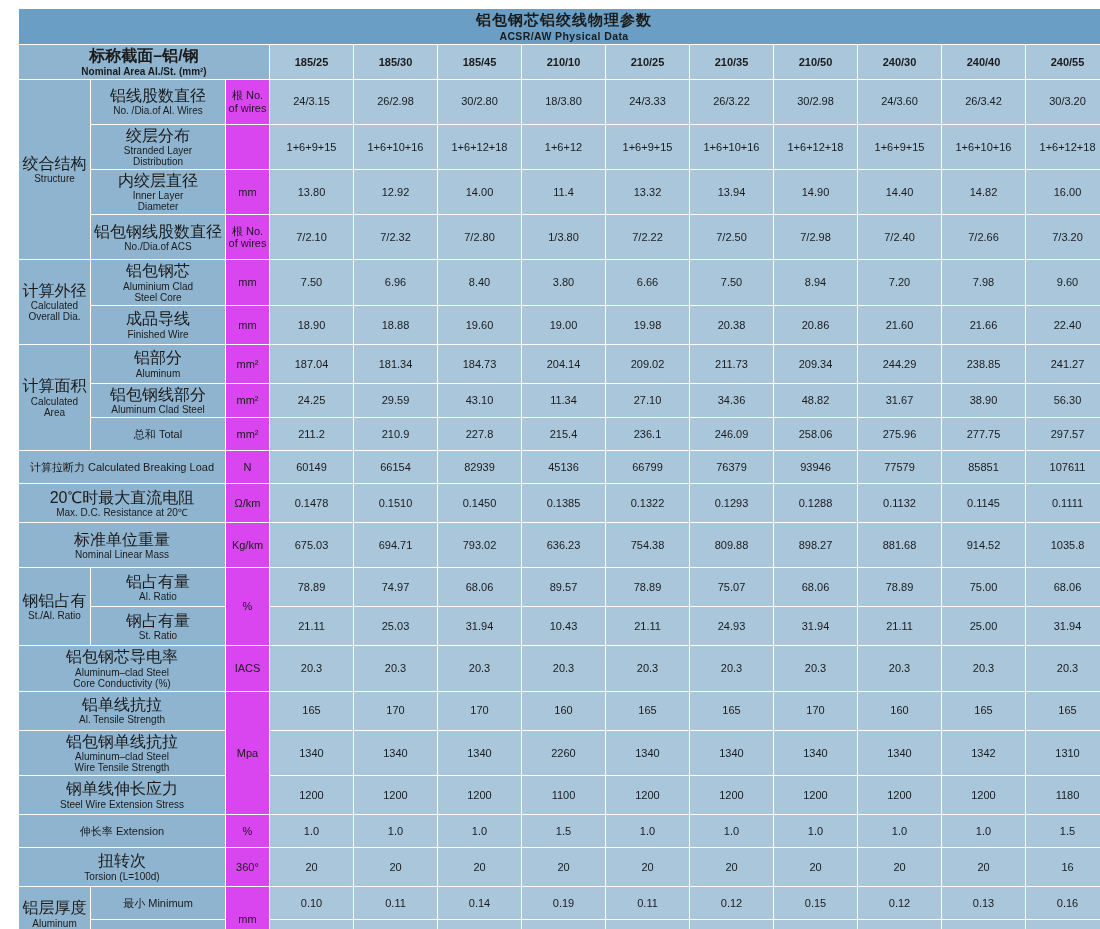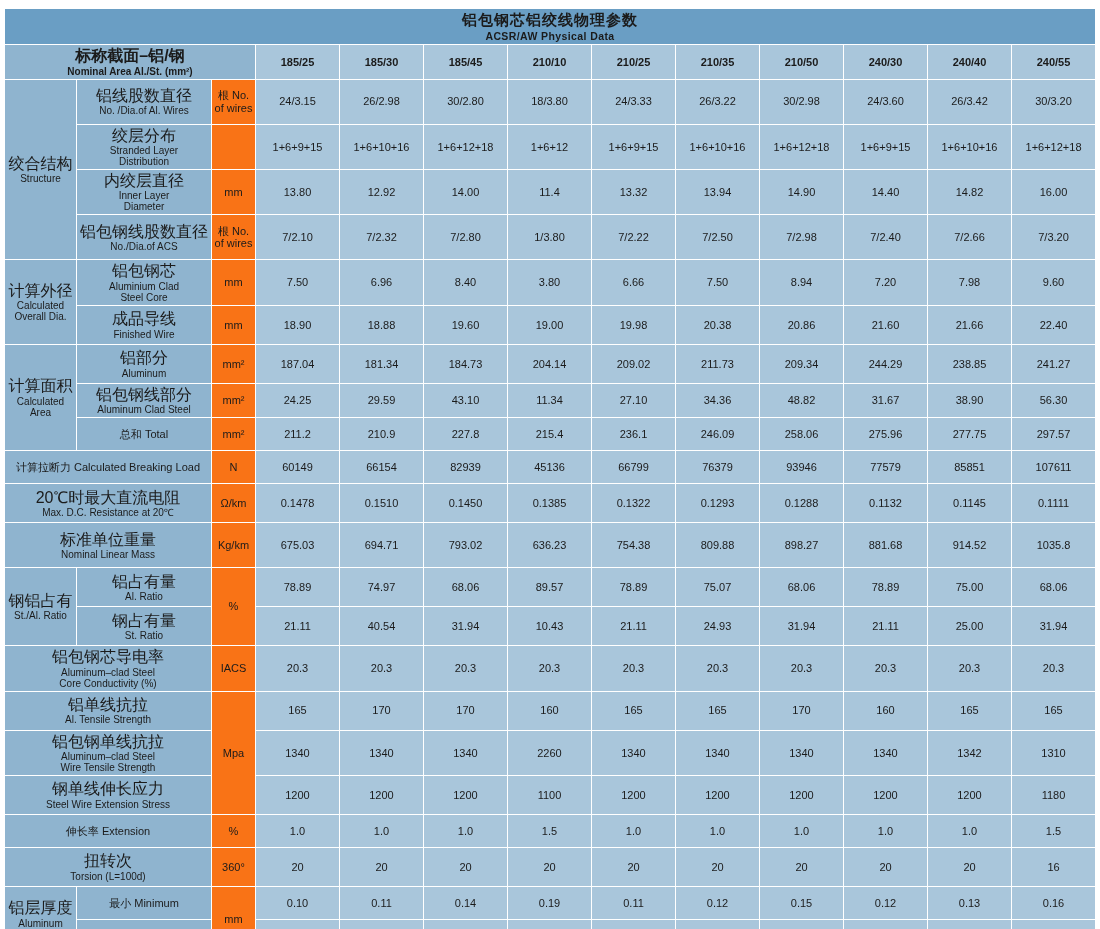--- a/index.html
+++ b/index.html
@@ -9,21 +9,21 @@
   }
   body {
     font-family: "Liberation Sans", sans-serif;
   }
   #sheet {
     width: 1100px;
     height: 929px;
     position: relative;
     background: #ffffff;
     box-sizing: border-box;
-    padding: 8px 8px 8px 4px;
+    padding: 8px 8px 8px 18px;
   }
   table.phys {
     border-collapse: collapse;
     width: 1084px;
     table-layout: fixed;
     background: #8fb4cf;
   }
   table.phys td, table.phys th {
     border: 1px solid #ffffff;
     text-align: center;
@@ -63,21 +63,21 @@
   .lbl .cn {
     display: block;
     font-size: 16px;
   }
   .lbl .en {
     display: block;
     font-size: 10px;
     line-height: 1.1;
   }
   .unit {
-    background: #f97316;
+    background: #d946ef;
     font-size: 10.5px;
     width: 44px;
   }
   .val {
     background: #a9c6db;
     font-size: 11px;
   }
   .narrowcol { width: 84px; }
   .c1 { width: 72px; }
   .c2 { width: 135px; }
@@ -392,21 +392,21 @@
         <td class="val">75.00</td>
         <td class="val">68.06</td>
       </tr>
 
       <tr class="row-h34">
         <td class="lbl">
           <span class="cn">钢占有量</span>
           <span class="en">St. Ratio</span>
         </td>
         <td class="val">21.11</td>
-        <td class="val">40.54</td>
+        <td class="val">25.03</td>
         <td class="val">31.94</td>
         <td class="val">10.43</td>
         <td class="val">21.11</td>
         <td class="val">24.93</td>
         <td class="val">31.94</td>
         <td class="val">21.11</td>
         <td class="val">25.00</td>
         <td class="val">31.94</td>
       </tr>
 

